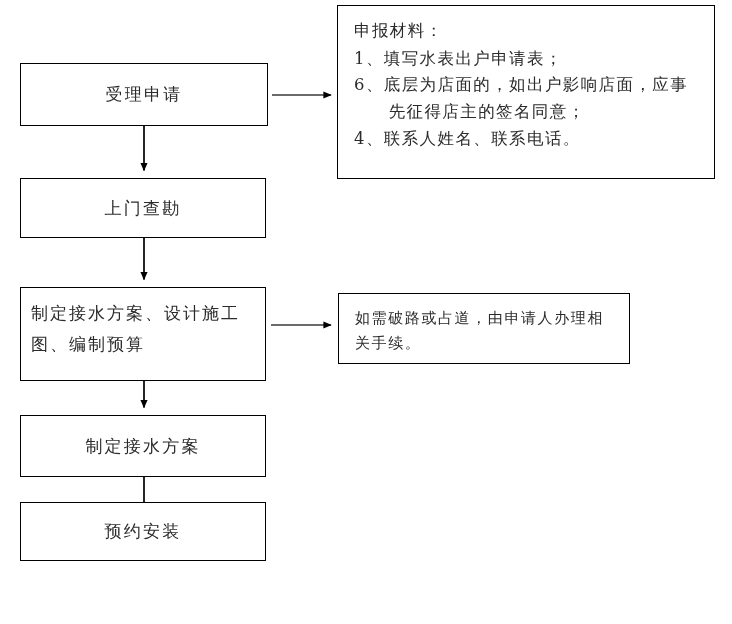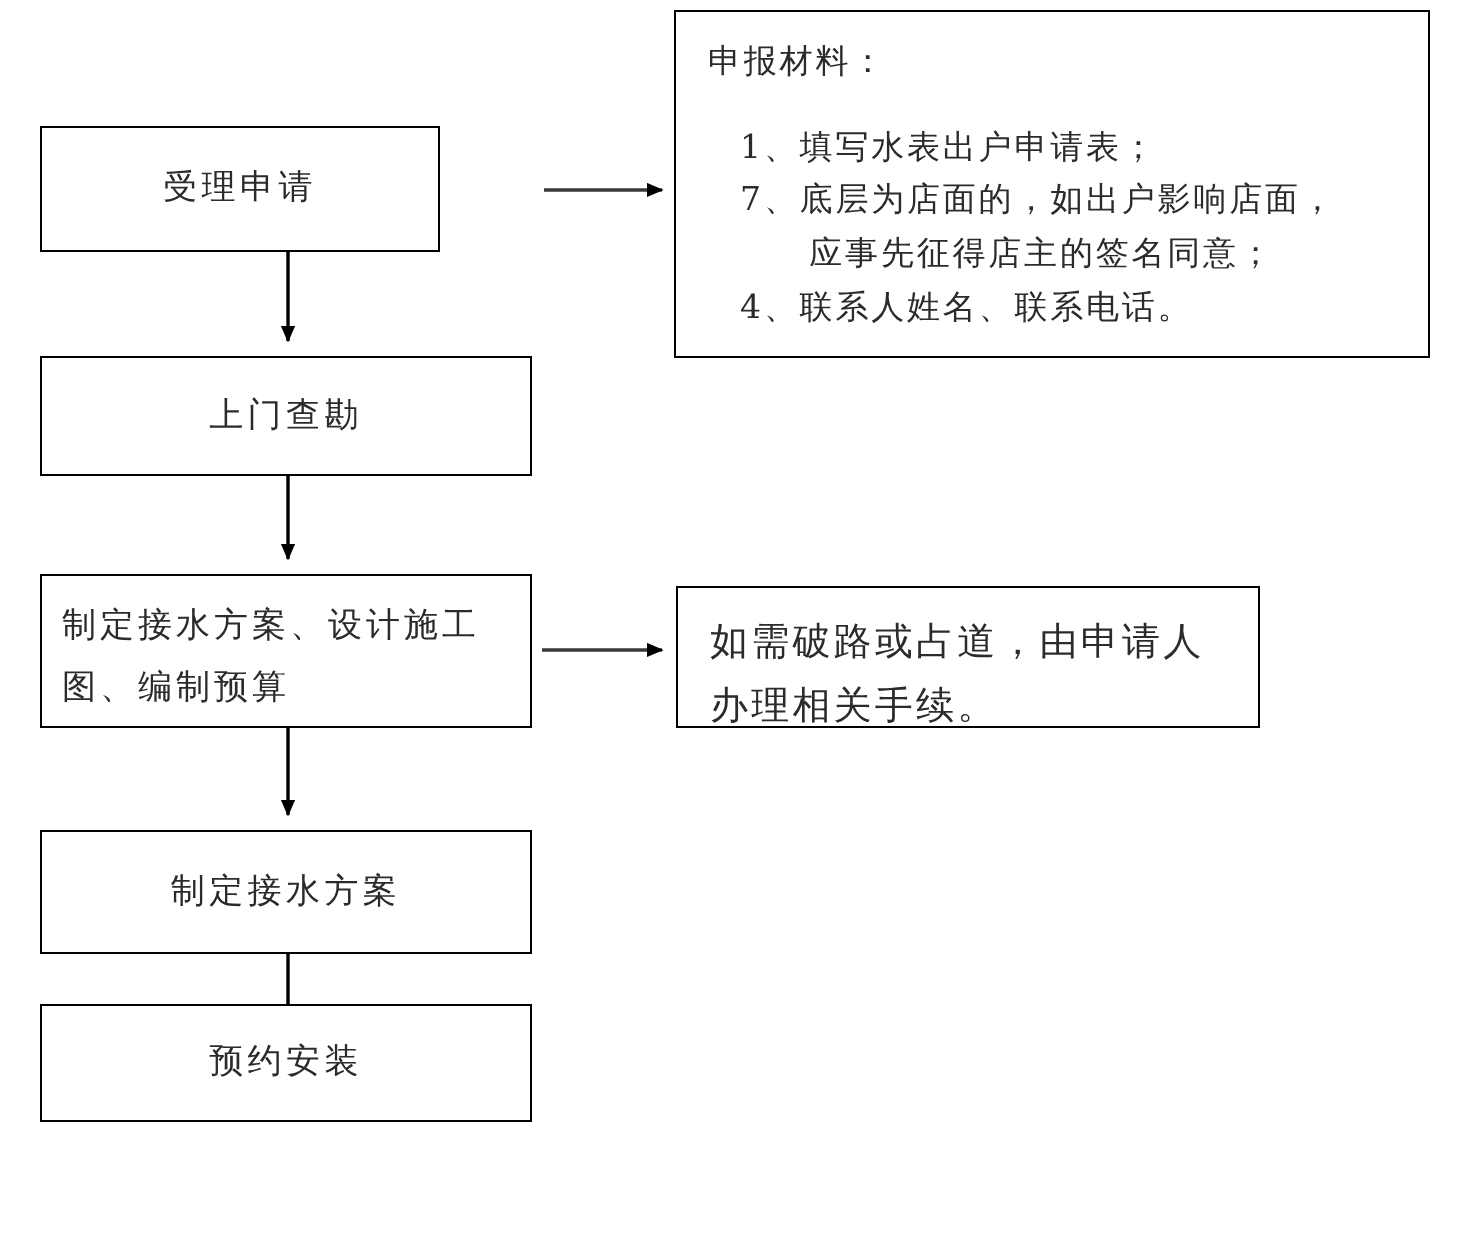--- a/index.html
+++ b/index.html
@@ -48,23 +48,23 @@
     justify-content: flex-start;
     align-items: flex-start;
   }
   .node.align-left .node-label {
     text-align: left;
     padding: 10px 8px 0 10px;
     letter-spacing: 2.0px;
     line-height: 1.85;
   }
 
-  #node-accept      { left: 20px;  top: 63px;  width: 200px; height: 63px; }
+  #node-accept      { left: 20px;  top: 63px;  width: 248px; height: 63px; }
   #node-survey      { left: 20px;  top: 178px; width: 246px; height: 60px; }
-  #node-plan        { left: 20px;  top: 287px; width: 246px; height: 77px; justify-content: flex-end; }
+  #node-plan        { left: 20px;  top: 287px; width: 246px; height: 94px; justify-content: flex-end; }
   #node-payment     { left: 20px;  top: 415px; width: 246px; height: 62px; }
   #node-appointment { left: 20px;  top: 502px; width: 246px; height: 59px; }
 
   
   .note {
     position: absolute;
     box-sizing: border-box;
     border: 1.6px solid #000000;
     background: #ffffff;
     padding: 12px 14px 10px 16px;
@@ -74,34 +74,34 @@
 
   .note-heading {
     font-size: 16.5px;
     letter-spacing: 1.4px;
     color: #2b2b2b;
     line-height: 1.62;
     margin: 0 0 1px 0;
   }
   .note-list {
     list-style: none;
-    margin: 16px;
+    margin: 0;
     padding: 0;
   }
   .note-list li {
     font-size: 16.5px;
     letter-spacing: 1.4px;
     color: #2b2b2b;
     line-height: 1.62;
     padding-left: 2.1em;
     text-indent: -2.1em;
     margin: 0;
   }
   .note-para {
-    font-size: 19px;
+    font-size: 15px;
     letter-spacing: 1.6px;
     color: #2b2b2b;
     line-height: 1.68;
     margin: 0;
   }
 
   
   .connector-svg {
     position: absolute;
     left: 0;
@@ -165,21 +165,21 @@
   </div>
 
   <div class="node" id="node-appointment">
     <span class="node-label">预约安装</span>
   </div>
 
   <div class="note" id="note-materials">
     <p class="note-heading">申报材料：</p>
     <ul class="note-list">
       <li>1、填写水表出户申请表；</li>
-      <li>7、底层为店面的，如出户影响店面，应事先征得店主的签名同意；</li>
+      <li>6、底层为店面的，如出户影响店面，应事先征得店主的签名同意；</li>
       <li>4、联系人姓名、联系电话。</li>
     </ul>
   </div>
 
   <div class="note" id="note-roadwork">
     <p class="note-para">如需破路或占道，由申请人办理相关手续。</p>
   </div>
 
 </div>
 

